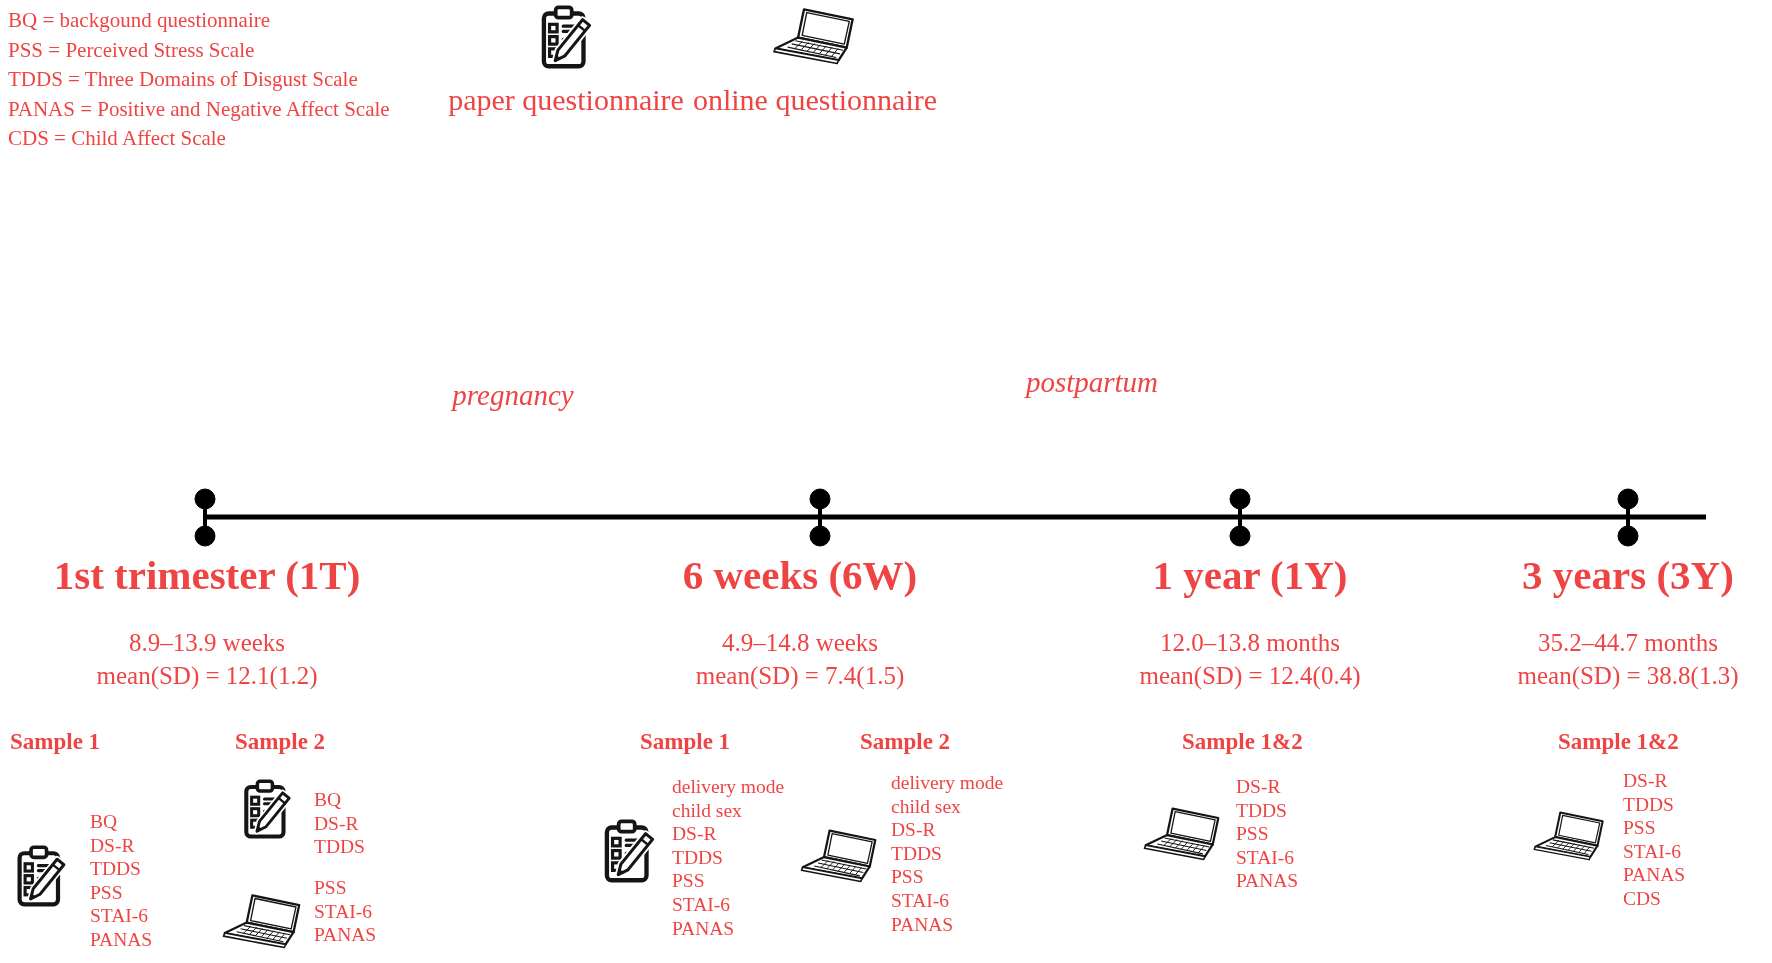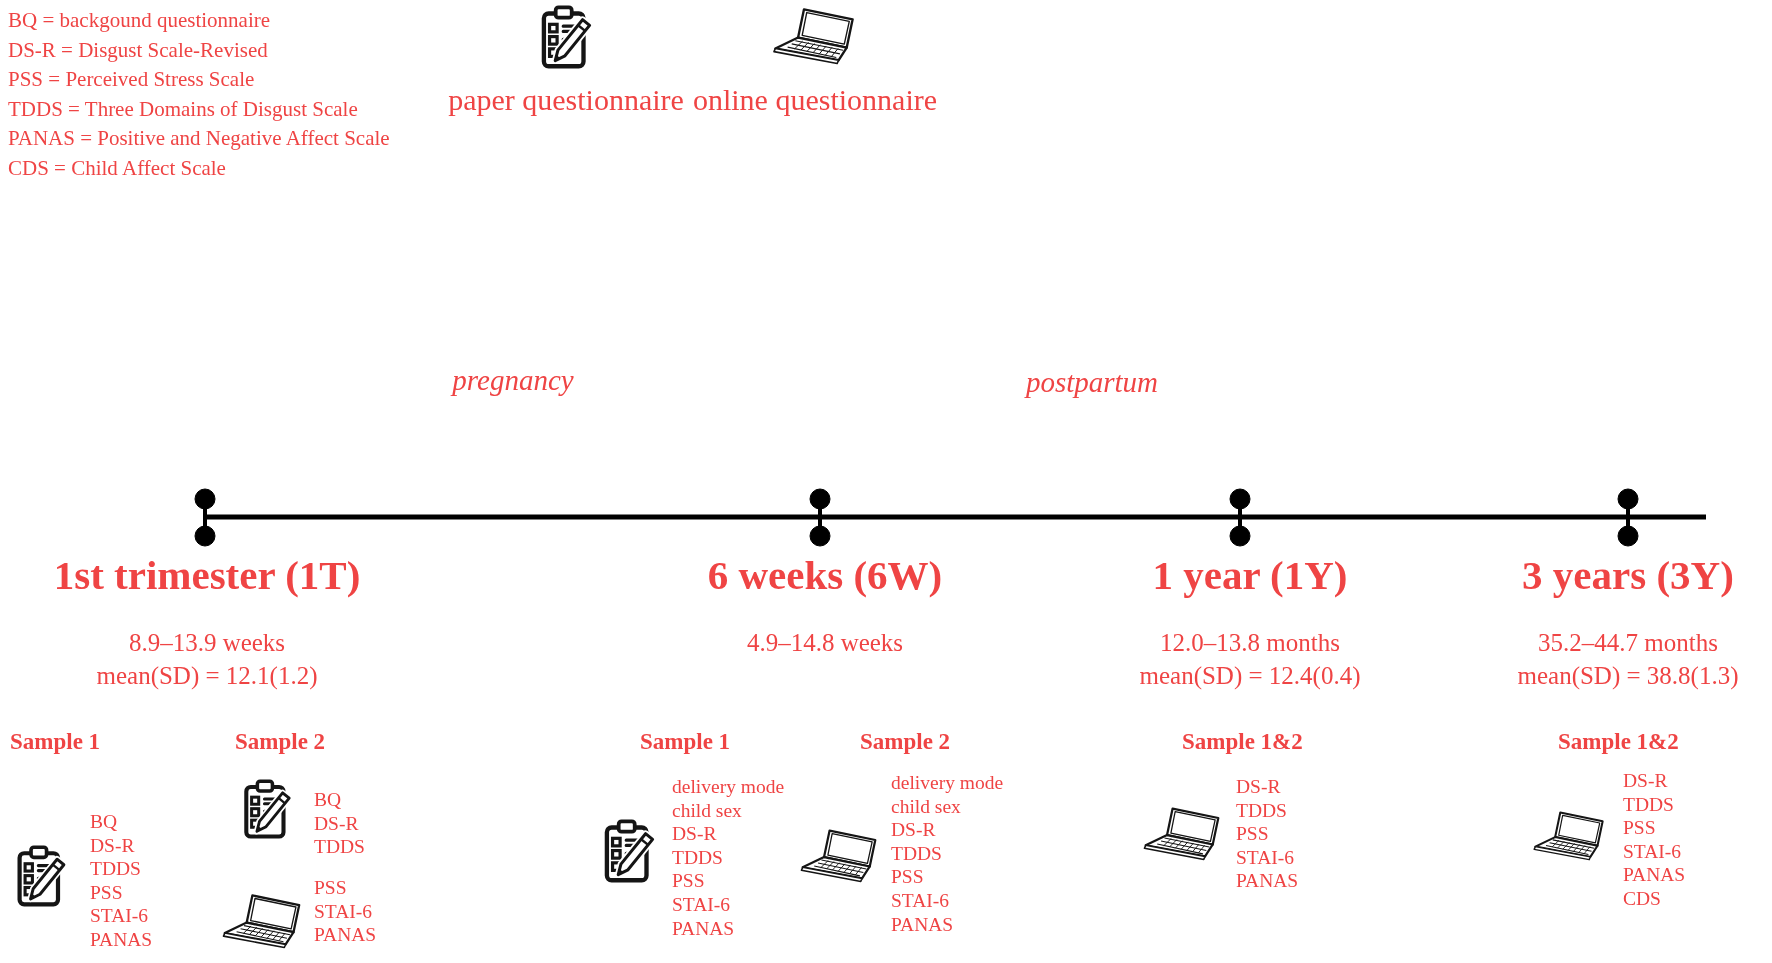--- a/index.html
+++ b/index.html
@@ -46,38 +46,37 @@
         <polygon points="30.5,32.5 84,43.5 75,57.5 5.5,44.5" fill="#fff" stroke="#151515" stroke-width="2.6" stroke-linejoin="round"></polygon>
         <polygon points="5.5,44.5 75,57.5 73.5,61 4,48" fill="#fff" stroke="#151515" stroke-width="1.8" stroke-linejoin="round"></polygon>
         <path d="M27.5 36 L80 46.5 M23.5 39.5 L76.5 50.5 M19 43 L72.5 54.5" stroke="#151515" stroke-width="1.3" fill="none"></path>
         <path d="M35.5 36.4 L26.7 44.9 M42 37.7 L33.4 46.4 M48.5 39.1 L40.1 47.9 M55 40.4 L46.8 49.3 M61.5 41.8 L53.5 50.8 M68 43.1 L60.2 52.2 M74.5 44.5 L66.9 53.7" stroke="#151515" stroke-width="1.1" fill="none"></path>
       </symbol>
     </defs>
   </svg>
 
   <div class="abs legend">
     <div>BQ = backgound questionnaire</div>
-    <div>DS-R = Disgust Scale-Revised</div>
     <div>PSS = Perceived Stress Scale</div>
     <div>TDDS = Three Domains of Disgust Scale</div>
     <div>PANAS = Positive and Negative Affect Scale</div>
     <div>CDS = Child Affect Scale</div>
   </div>
 
   <svg class="abs" style="left:538px;top:5px" width="58" height="66">
       <use href="#sym-clipboard"></use>
     </svg>
   <div class="abs iconkey-label" style="left:436px;top:83px">paper questionnaire</div>
 
   <svg class="abs" style="left:770px;top:8px" width="88" height="60">
       <use href="#sym-laptop"></use>
     </svg>
   <div class="abs iconkey-label" style="left:685px;top:83px">online questionnaire</div>
 
-  <div class="abs phase" style="left:353px;top:364px">pregnancy</div>
+  <div class="abs phase" style="left:353px;top:379px">pregnancy</div>
   <div class="abs phase" style="left:932px;top:366px">postpartum</div>
 
   <svg class="abs" style="left:0;top:430px" width="1772" height="130" viewBox="0 0 1772 130">
     <line x1="205" y1="87" x2="1706" y2="87" stroke="#000" stroke-width="5"></line>
     <g stroke="#000" fill="#000">
       <line x1="205" y1="69" x2="205" y2="106" stroke-width="4"></line>
         <circle cx="205" cy="69" r="10"></circle>
         <circle cx="205" cy="106" r="10"></circle>
     </g>
     <g stroke="#000" fill="#000">
@@ -95,23 +94,24 @@
         <circle cx="1628" cy="69" r="10"></circle>
         <circle cx="1628" cy="106" r="10"></circle>
     </g>
   </svg>
 
   <div class="abs tp" style="left:-23px;top:550px">
     <div class="tp-title">1st trimester (1T)</div>
     <div class="tp-range">8.9–13.9 weeks</div>
     <div class="tp-mean">mean(SD) = 12.1(1.2)</div>
   </div>
-  <div class="abs tp" style="left:595px;top:550px">
+  <div class="abs tp" style="left:570px;top:550px">
     <div class="tp-title">6 weeks (6W)</div>
     <div class="tp-range">4.9–14.8 weeks</div>
+    <div class="tp-mean">mean(SD) = 7.4(1.5)</div>
   </div>
   <div class="abs tp" style="left:1020px;top:550px">
     <div class="tp-title">1 year (1Y)</div>
     <div class="tp-range">12.0–13.8 months</div>
     <div class="tp-mean">mean(SD) = 12.4(0.4)</div>
   </div>
   <div class="abs tp" style="left:1398px;top:550px">
     <div class="tp-title">3 years (3Y)</div>
     <div class="tp-range">35.2–44.7 months</div>
     <div class="tp-mean">mean(SD) = 38.8(1.3)</div>

